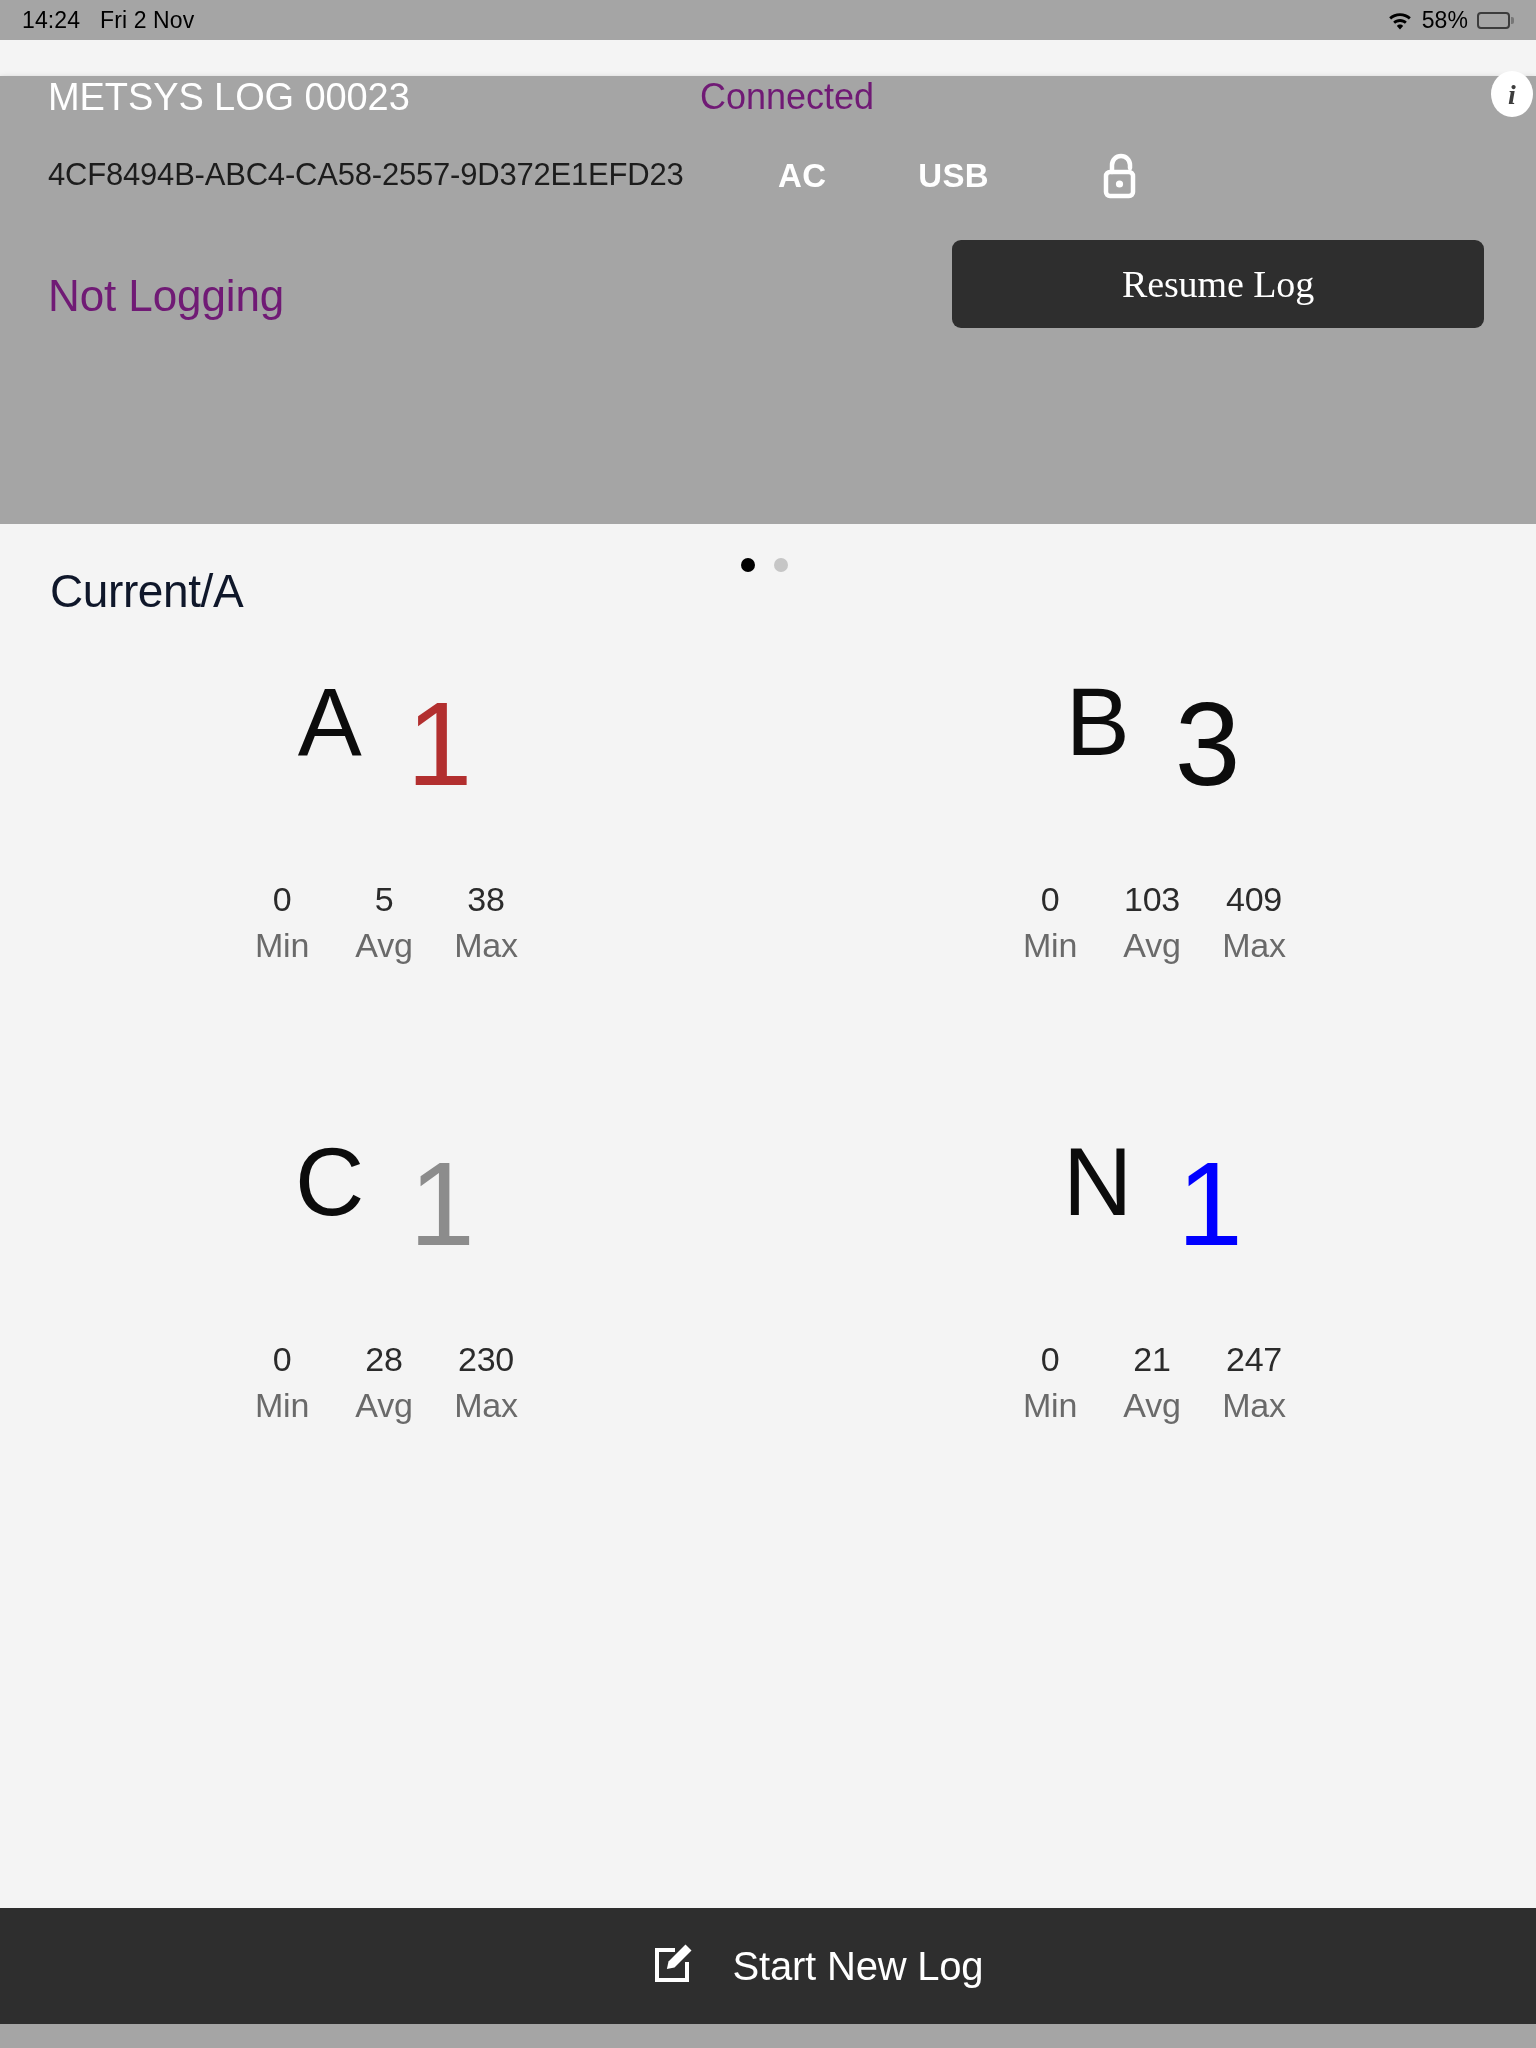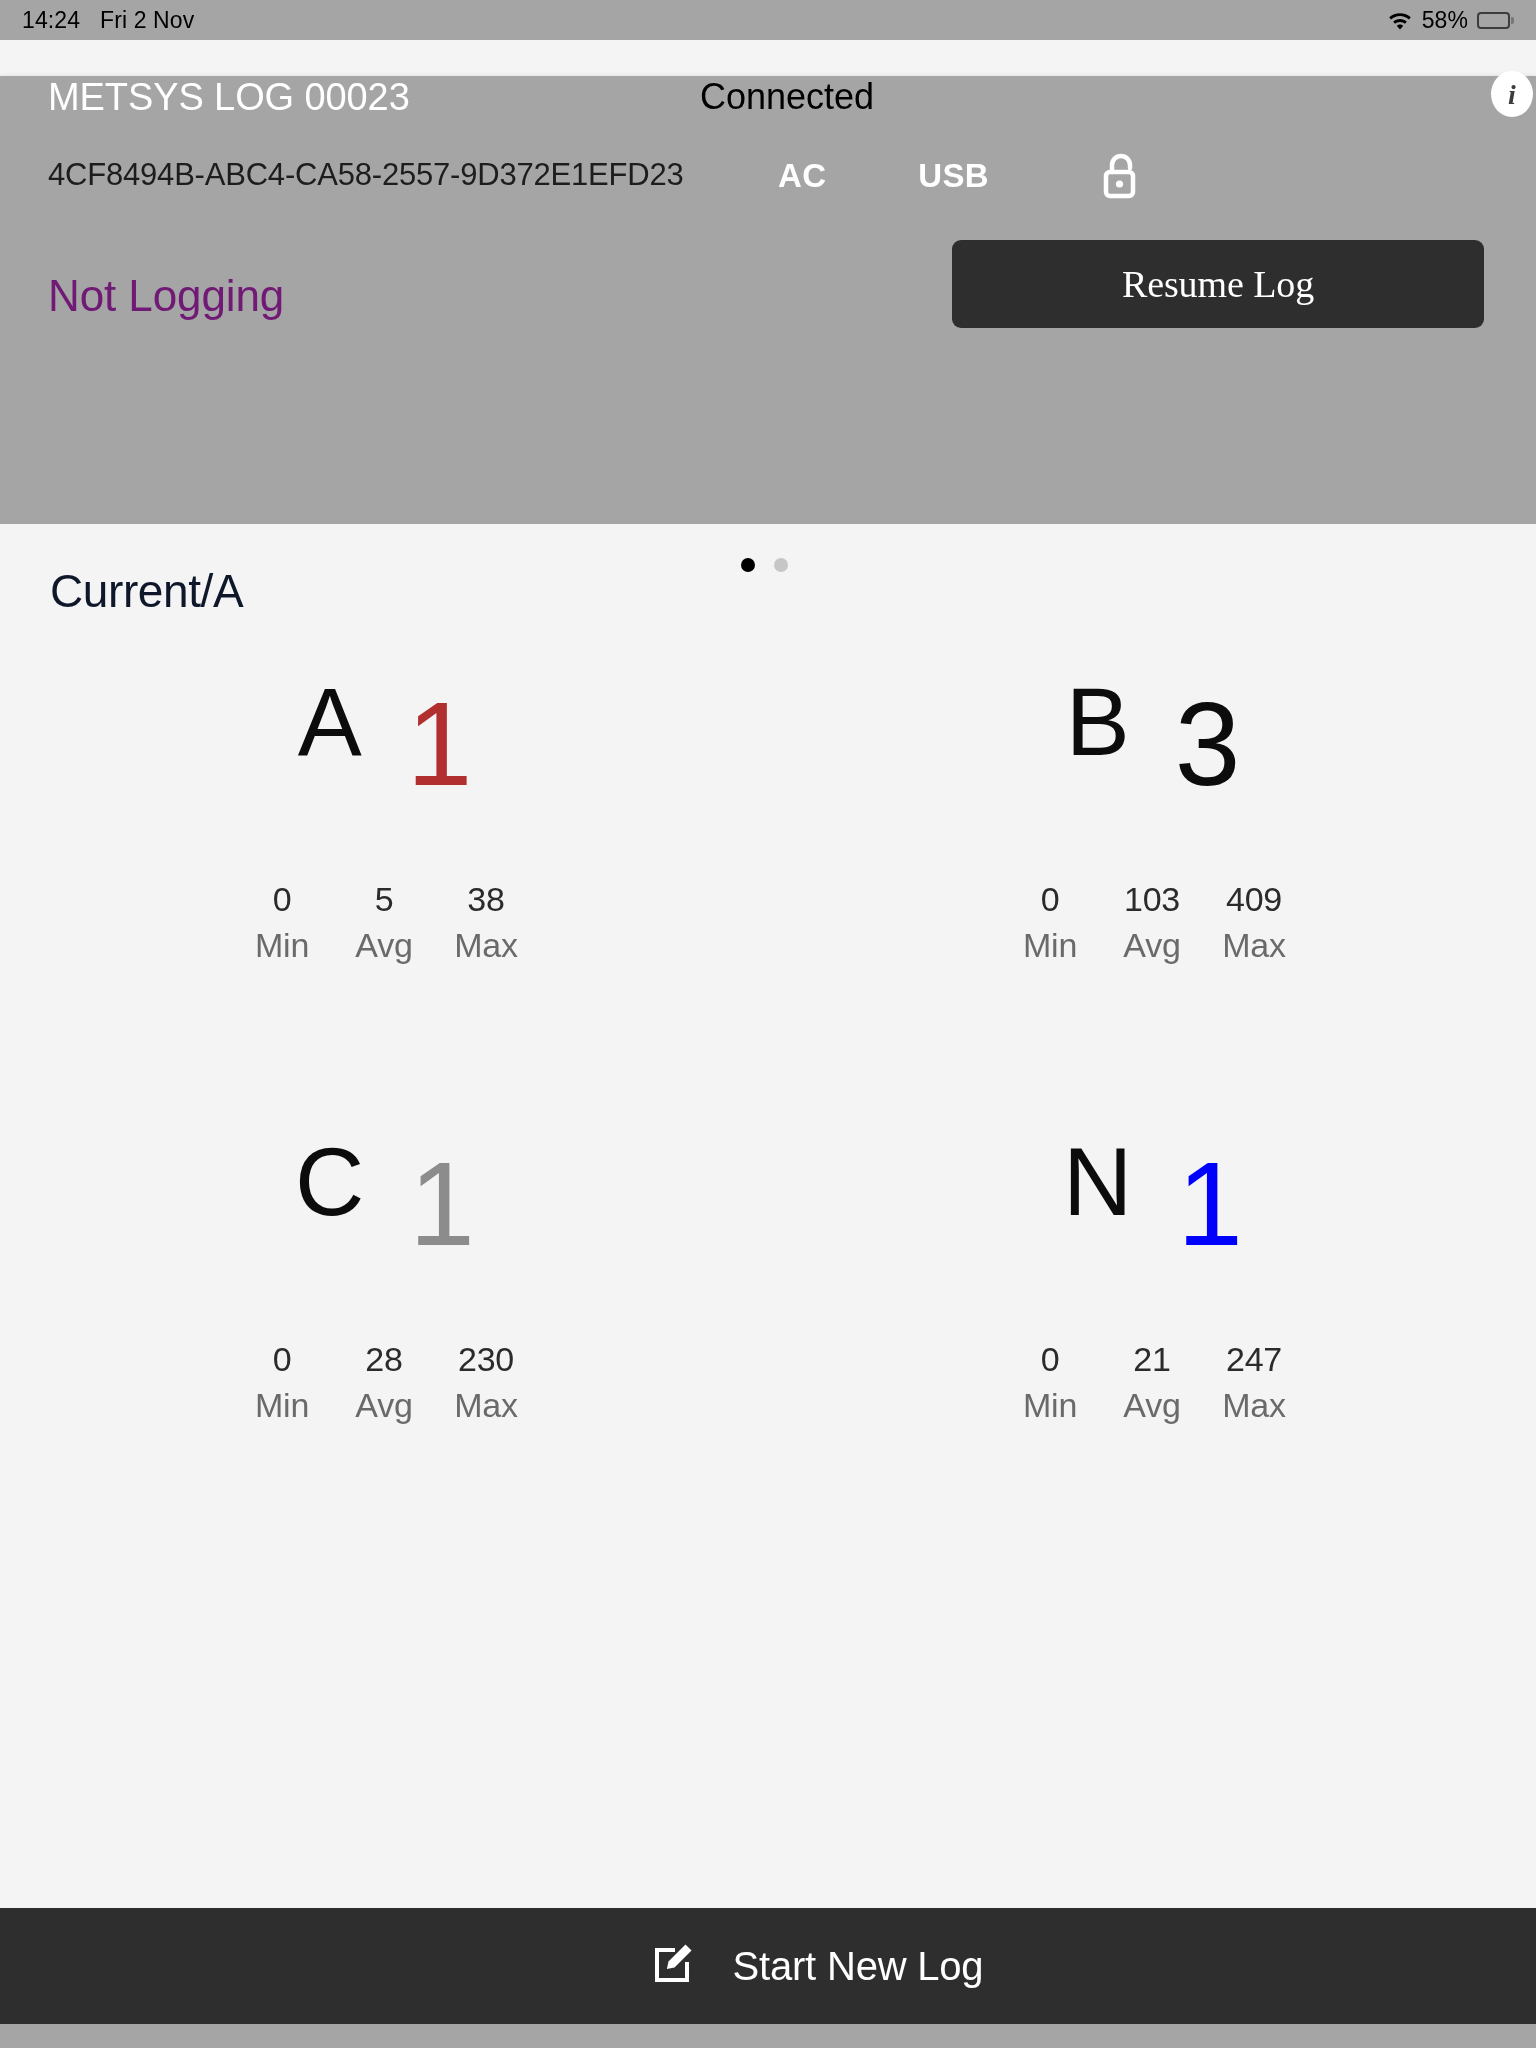--- a/index.html
+++ b/index.html
@@ -362,21 +362,21 @@
   </div>
 </div>
 
 <div class="header-panel">
 
 
   <div class="info-area">
 
     <div class="row-1">
       <span class="log-name">METSYS LOG 00023</span>
-      <span class="conn-status" style="color: #000000;">Connected</span>
+      <span class="conn-status" style="color: #701a75;">Connected</span>
       <span class="info-icon">
         <svg width="48" height="48" viewBox="0 0 48 48" aria-hidden="true">
           <ellipse cx="24" cy="24" rx="21" ry="23" fill="#ffffff"></ellipse>
           <text x="24" y="34" text-anchor="middle" font-family="Liberation Serif, serif" font-style="italic" font-weight="bold" font-size="28" fill="#3d3d3d">i</text>
         </svg>
       </span>
     </div>
 
     <div class="row-2">
       <span class="uuid">4CF8494B-ABC4-CA58-2557-9D372E1EFD23</span>

